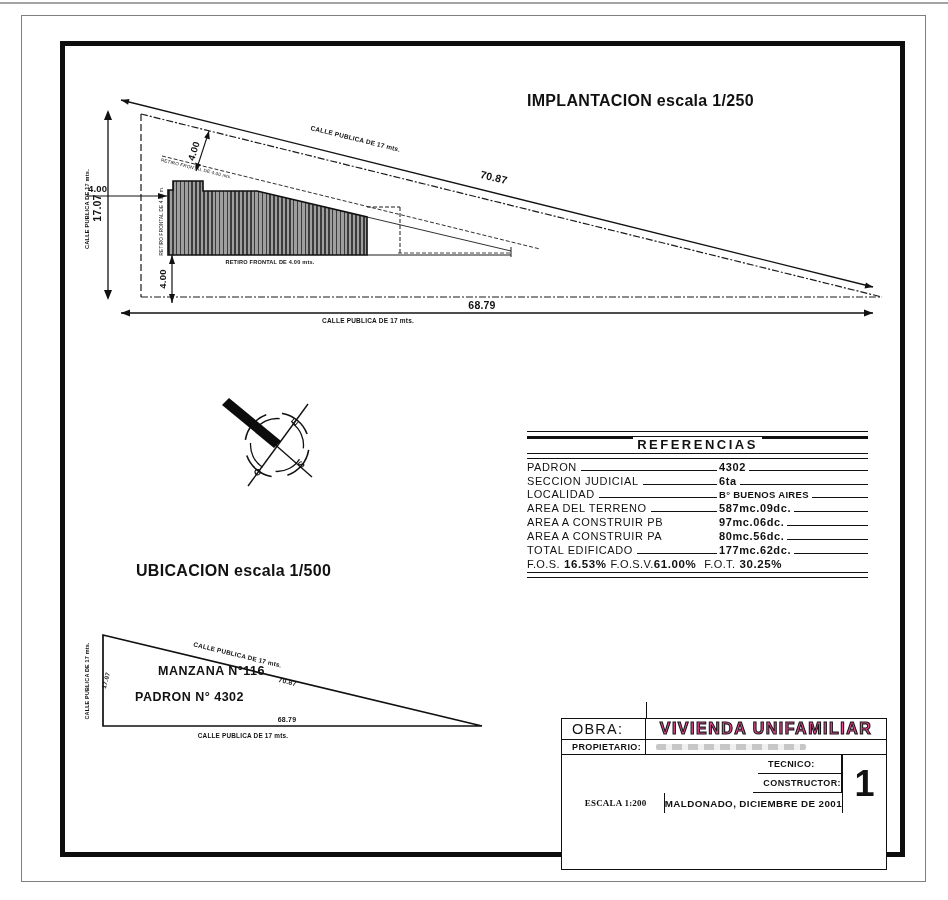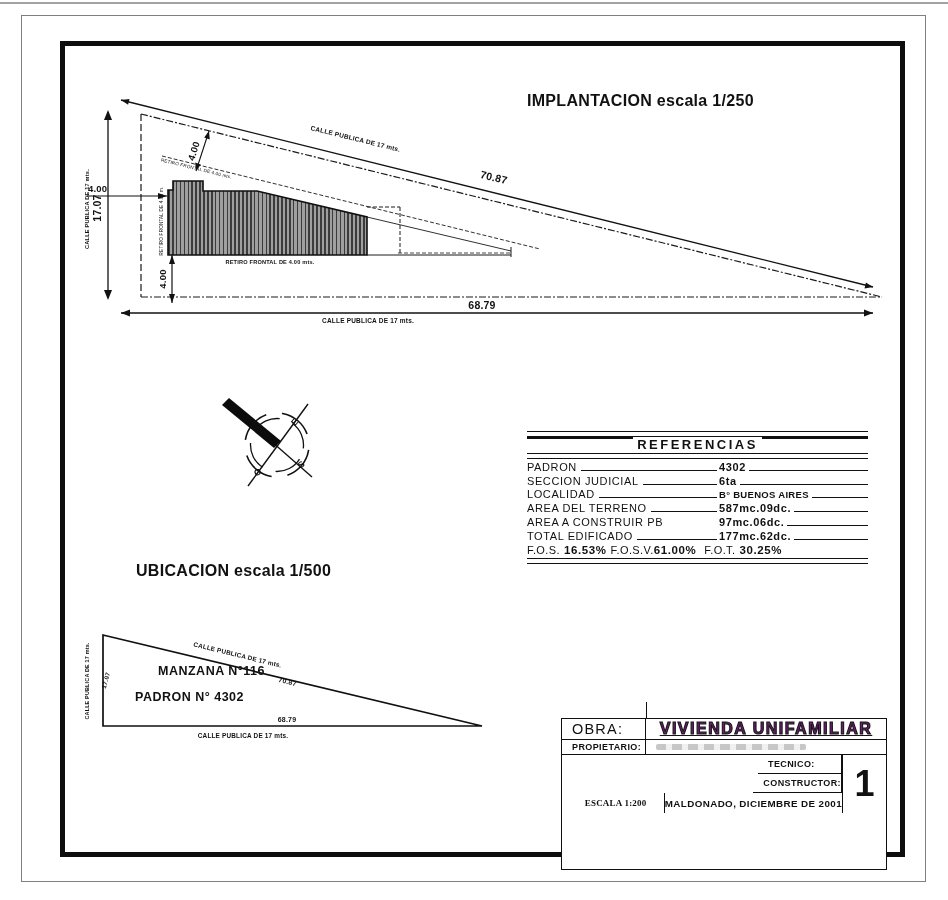--- a/index.html
+++ b/index.html
@@ -40,21 +40,21 @@
   .fos-row{display:flex;align-items:center;height:16px;font-size:11px;white-space:nowrap;letter-spacing:.4px;}
   .fos-row b{font-size:11.5px;letter-spacing:.6px;}
   .fos-row .sp{width:4px;}
   
   #title-block{left:561px;top:718px;width:326px;height:152px;border:1.6px solid #101010;box-sizing:border-box;background:#fff;}
   .tb-row{display:flex;box-sizing:border-box;}
   .tb-labelcell{flex:0 0 84px;border-right:1.4px solid #101010;box-sizing:border-box;display:flex;align-items:center;padding-left:10px;white-space:nowrap;}
   .tb-valuecell{flex:1;display:flex;align-items:center;justify-content:center;white-space:nowrap;overflow:hidden;}
   .tb-big-label{font-size:14.5px;letter-spacing:1.2px;font-weight:500;}
   .tb-small-label{font-size:9px;font-weight:bold;letter-spacing:.4px;}
-  .hollow{color:#701a75;-webkit-text-stroke:1.1px #161616;font-weight:bold;text-decoration:underline;}
+  .hollow{color:#ec4899;-webkit-text-stroke:1.1px #161616;font-weight:bold;}
   @supports not (-webkit-text-stroke:1px #000){.hollow{color:#161616;}}
   .row-obra{height:21px;border-bottom:1.4px solid #101010;}
   .row-plano{height:18px;border-bottom:4px double #101010;}
   .row-prop{height:15px;border-bottom:1.4px solid #101010;}
   .tb-bottom{display:flex;height:58px;}
   .tb-bottom-left{flex:1;display:flex;flex-direction:column;align-items:flex-end;}
   .row-tec{height:19px;border-bottom:1.4px solid #101010;}
   .row-cons{height:19px;border-bottom:1.4px solid #101010;}
   .row-esc{flex:1;}
   .tb-sheetcell{flex:0 0 44px;border-left:1.6px solid #101010;box-sizing:border-box;display:flex;align-items:center;justify-content:center;}
@@ -208,20 +208,28 @@
       <div class="ref-tail"></div>
   </div>
   <div class="ref-row no-leader">
     <div class="ref-labelcell">
         <span>AREA A CONSTRUIR PB</span>
         <div class="ref-leader"></div>
       </div>
     <span class="ref-value">97mc.06dc.</span>
       <div class="ref-tail"></div>
   </div>
+  <div class="ref-row no-leader">
+    <div class="ref-labelcell">
+        <span>AREA A CONSTRUIR PA</span>
+        <div class="ref-leader"></div>
+      </div>
+    <span class="ref-value">80mc.56dc.</span>
+      <div class="ref-tail"></div>
+  </div>
   <div class="ref-row">
     <div class="ref-labelcell">
         <span>TOTAL EDIFICADO</span>
         <div class="ref-leader"></div>
       </div>
     <span class="ref-value">177mc.62dc.</span>
       <div class="ref-tail"></div>
   </div>
 
   <div class="fos-row">

